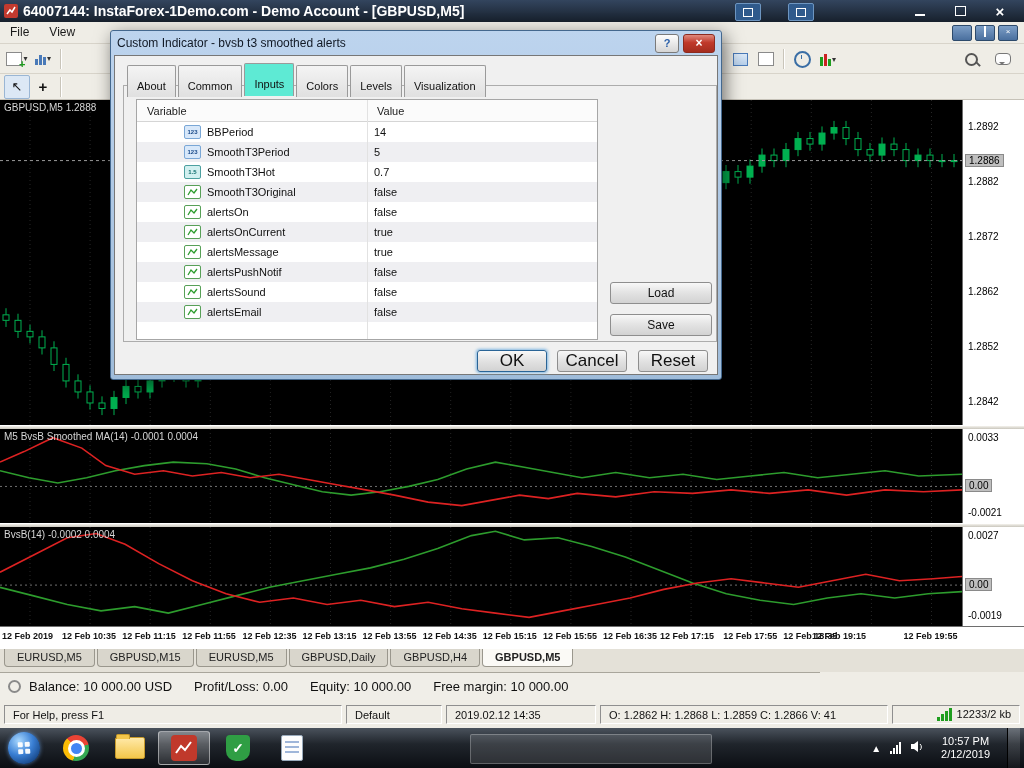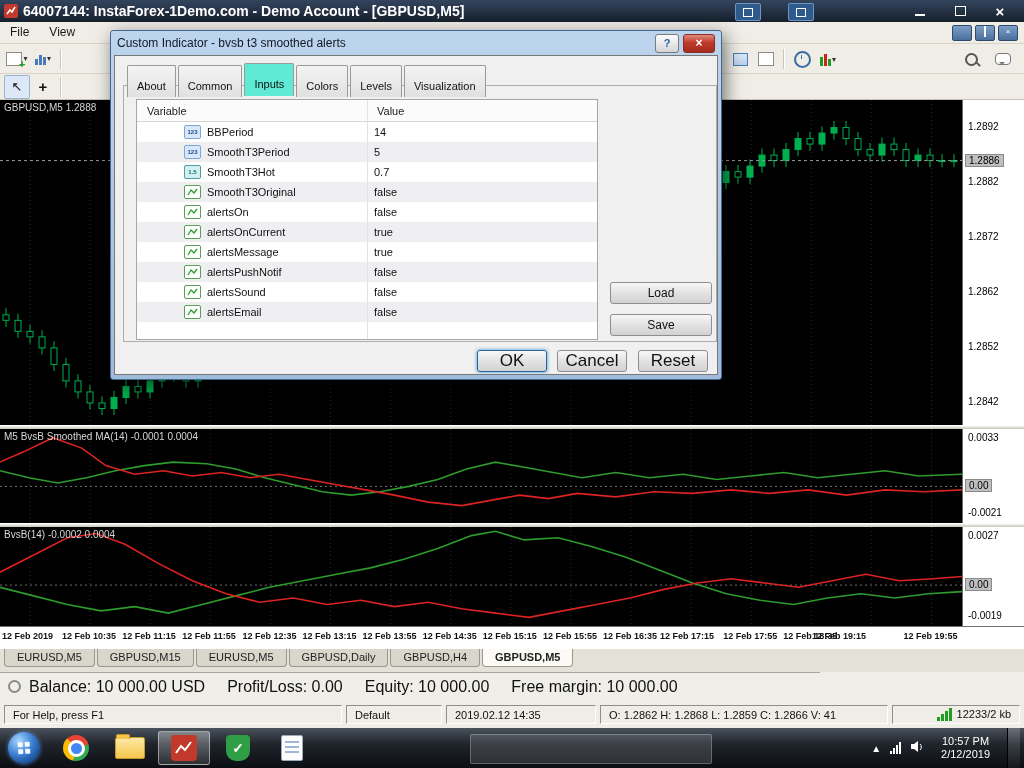--- a/index.html
+++ b/index.html
@@ -70,21 +70,21 @@
   .time-axis{position:relative;width:1024px;height:22px;background:#fff;border-top:1px solid #6e6e6e;box-sizing:border-box;}
   .tlabel{position:absolute;top:4px;font-size:9px;font-weight:bold;color:#111;white-space:nowrap;}
 
   
   .chart-tabs{position:absolute;left:0;top:648px;width:1024px;height:24px;background:#E4E1D8;border-top:1px solid #fff;
     display:flex;align-items:flex-start;padding-left:4px;box-sizing:border-box;}
   .ctab{padding:2px 12px 3px;font-size:11px;color:#222;background:#D9D6CC;border:1px solid #9a978d;border-top:none;
     border-radius:0 0 4px 4px;margin-right:2px;margin-top:0;}
   .ctab.active{background:#FBFAF6;font-weight:bold;}
   .account-bar{position:absolute;left:0;top:672px;width:820px;height:28px;background:#F0EEE8;border-top:1px solid #A9A69C;
-    display:flex;align-items:center;font-size:16px;color:#111;box-sizing:border-box;padding-left:8px;}
+    display:flex;align-items:center;font-size:13px;color:#111;box-sizing:border-box;padding-left:8px;}
   .acct-ico{width:9px;height:9px;border:2px solid #8a8a8a;border-radius:50%;margin-right:8px;flex:none;}
   .account-bar span{margin-right:22px;white-space:nowrap;}
   .status-bar{position:absolute;left:0;top:700px;width:1024px;height:28px;background:#EFEDE6;display:flex;align-items:center;
     font-size:11px;color:#111;box-sizing:border-box;padding:0 2px;}
   .seg{border:1px solid;border-color:#8f8f8f #ffffff #ffffff #8f8f8f;height:19px;line-height:19px;padding:0 8px;
     margin:0 2px;white-space:nowrap;overflow:hidden;box-sizing:border-box;}
   .seg.help{width:338px;}
   .seg.profile{width:96px;}
   .seg.dtime{width:150px;}
   .seg.ohlc{flex:1;}

